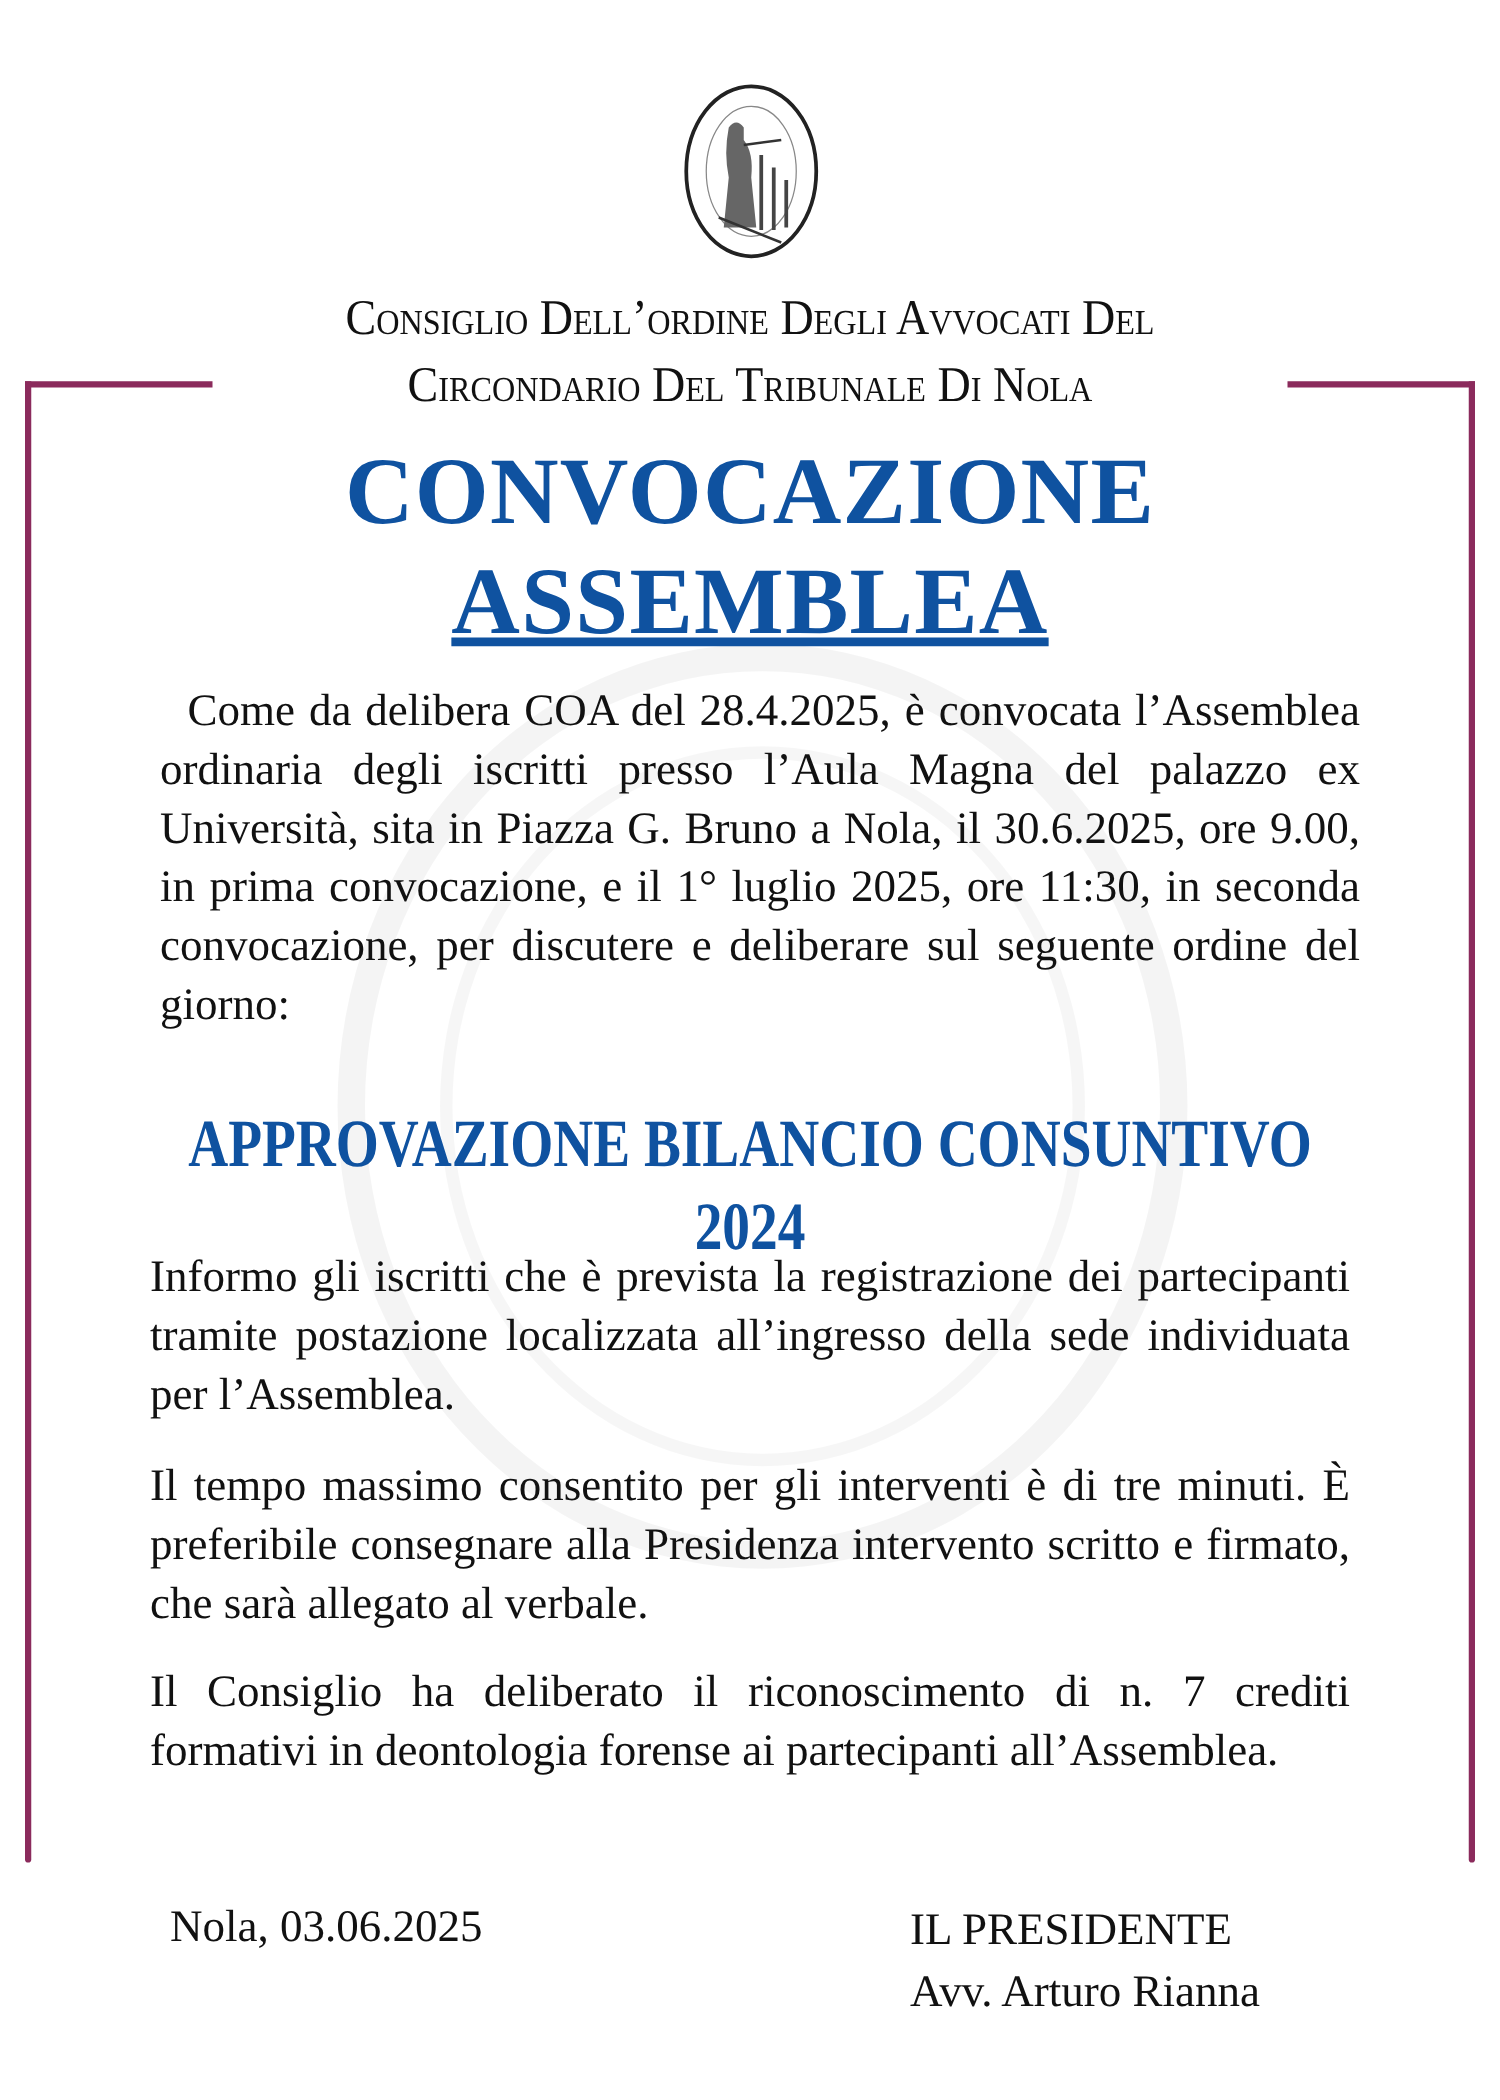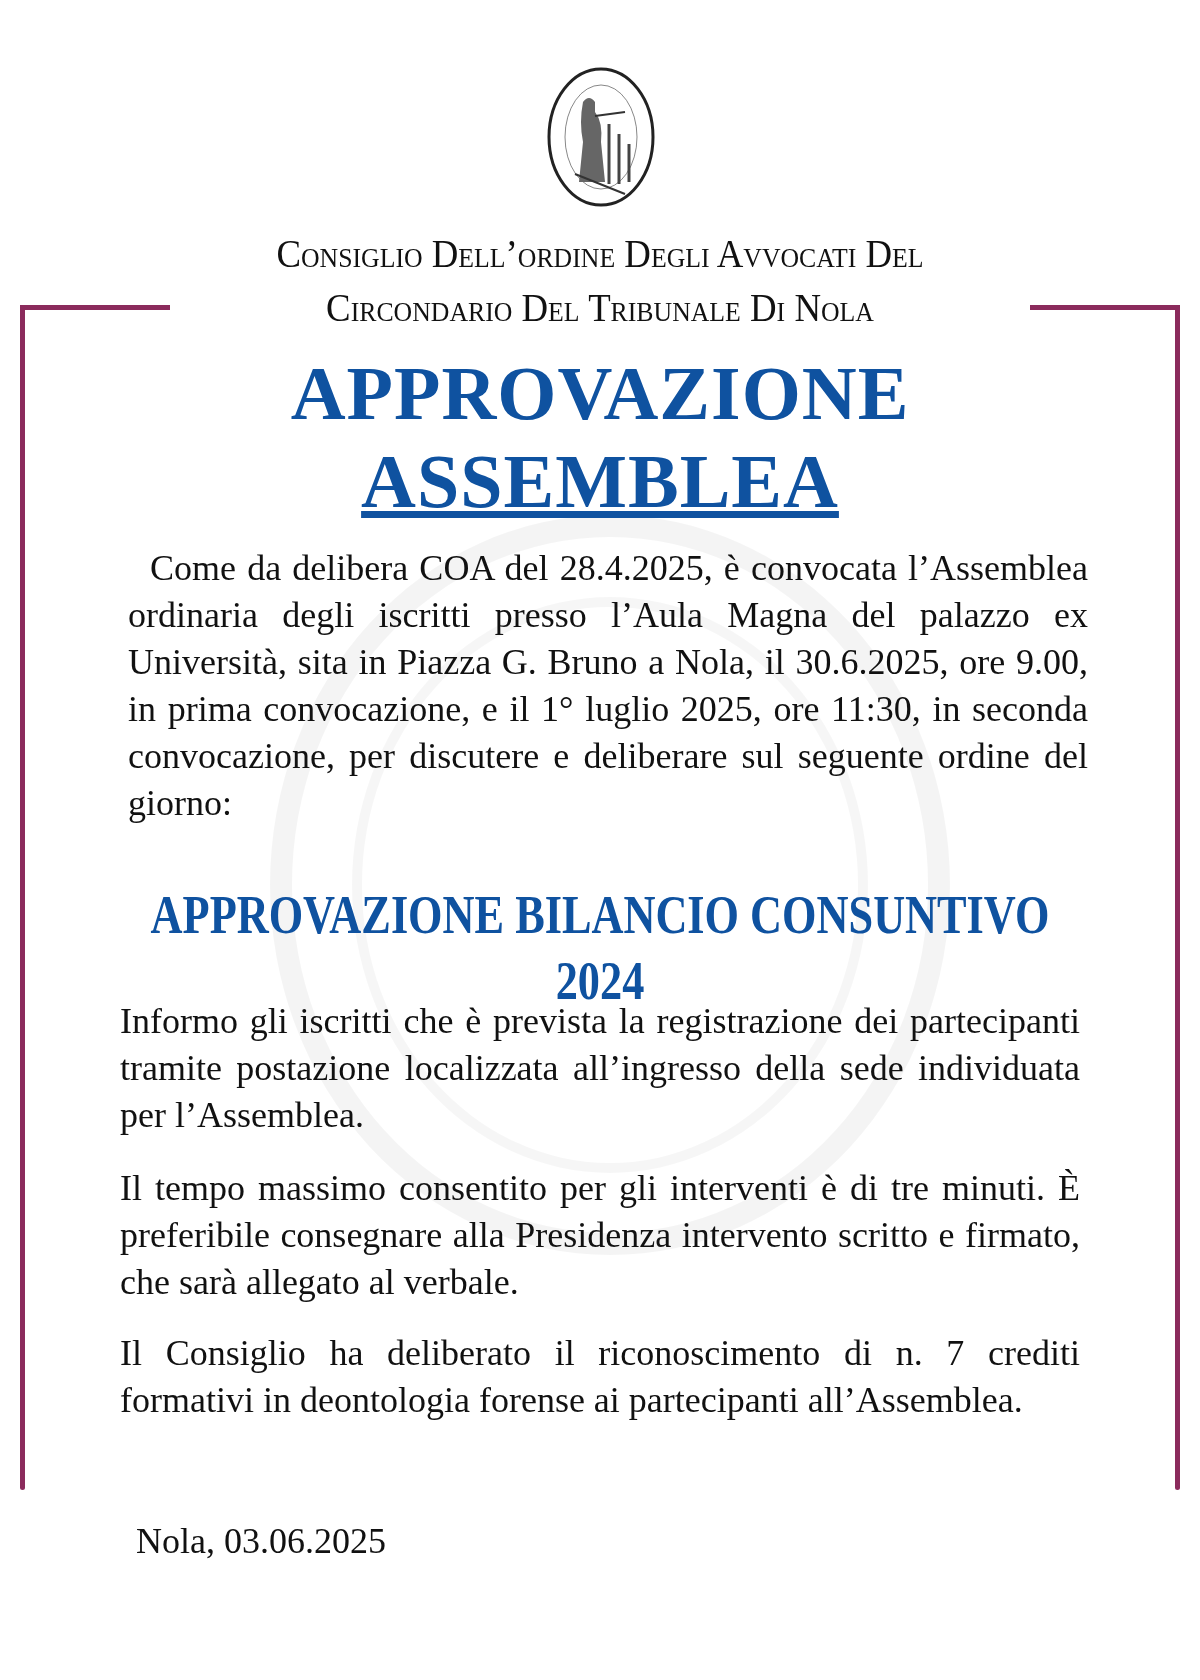--- a/index.html
+++ b/index.html
@@ -52,28 +52,30 @@
 </svg>
 
 <div class="frame-top-left"></div>
 <div class="frame-top-right"></div>
 <div class="frame-left"></div>
 <div class="frame-right"></div>
 
 <div class="org l1">Consiglio Dell’ordine Degli Avvocati Del</div>
 <div class="org l2">Circondario Del Tribunale Di Nola</div>
 
-<div class="title t1">APPROVAZIONE</div>
+<div class="title t1">CONVOCAZIONE</div>
 <div class="title t2">ASSEMBLEA</div>
 
 <div class="para p1"><span class="indent"></span><span>Come da delibera COA del 28.4.2025, è convocata l’Assemblea ordinaria degli iscritti presso l’Aula Magna del palazzo ex Università, sita in Piazza G. Bruno a Nola, il </span><b>30.6.2025, ore 9.00,</b><span> in prima convocazione, e il </span><b>1° luglio 2025, ore 11:30,</b><span> in seconda convocazione, per discutere e deliberare sul seguente ordine del giorno:</span></div>
 
 <div class="agenda">APPROVAZIONE BILANCIO CONSUNTIVO 2024</div>
 
 <div class="para p2">Informo gli iscritti che è prevista la registrazione dei partecipanti tramite postazione localizzata all’ingresso della sede individuata per l’Assemblea.</div>
 
 <div class="para p3"><span>Il tempo massimo consentito per gli interventi è di </span><b>tre minuti.</b><span> È preferibile consegnare alla Presidenza intervento scritto e firmato, che sarà allegato al verbale.</span></div>
 
 <div class="para p4">Il Consiglio ha deliberato il riconoscimento di n. 7 crediti formativi in deontologia forense ai partecipanti all’Assemblea.</div>
 
 <div class="footer-date">Nola, 03.06.2025</div>
 <div class="footer-sign">
+  <div>IL PRESIDENTE</div>
+  <div>Avv. Arturo Rianna</div>
 </div>
 
 </body></html>

